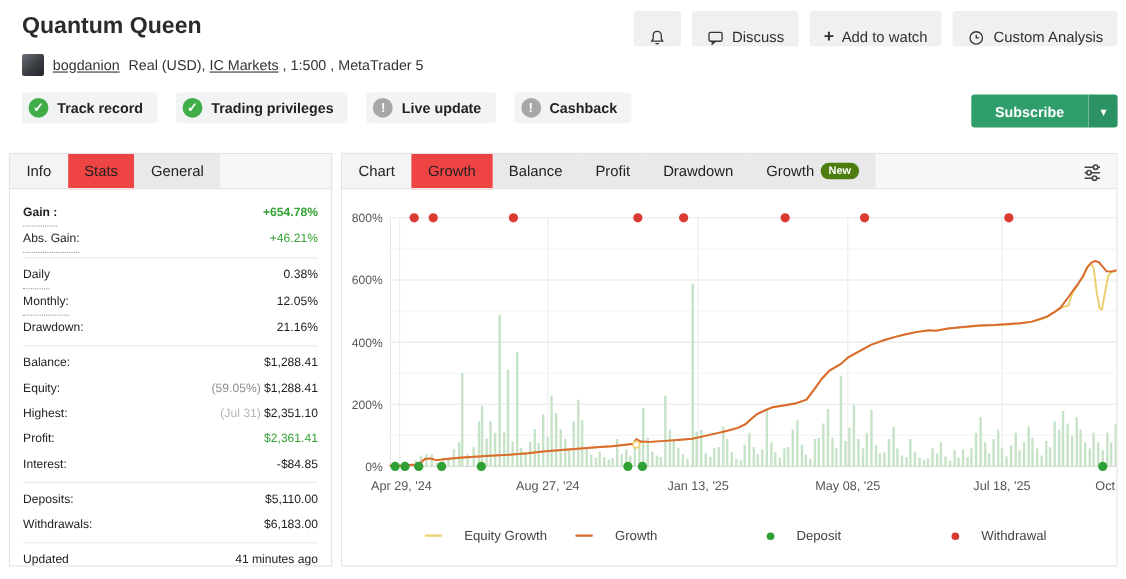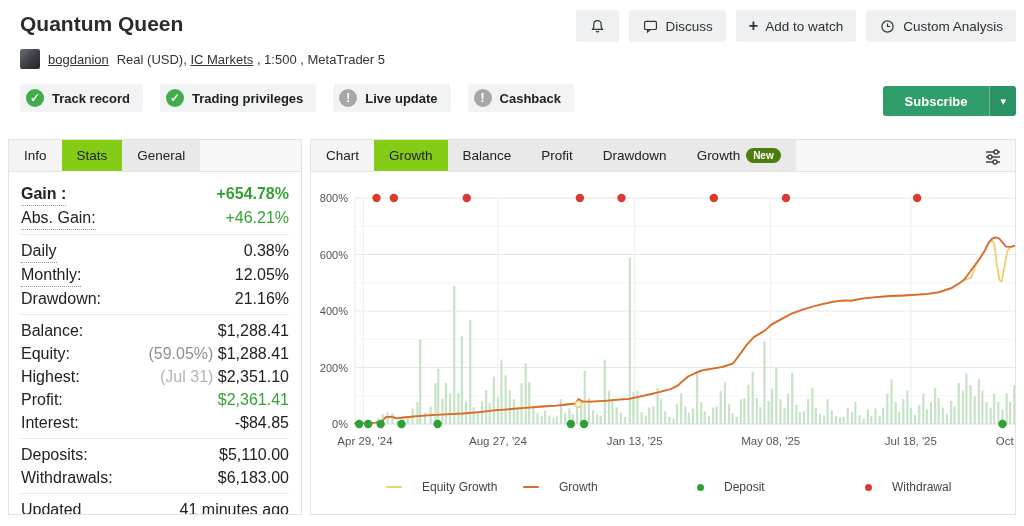--- a/index.html
+++ b/index.html
@@ -3,21 +3,21 @@
 <meta charset="utf-8">
 <style>
   * { box-sizing: border-box; margin: 0; padding: 0; }
   html,body { width:1024px; height:526px; overflow:hidden; background:#fff;
     font-family:"Liberation Sans", sans-serif; color:#2e2e2e; }
 
   
   .page-header { position:relative; padding:12px 8px 0 20px; }
   .title { font-size:21px; font-weight:bold; color:#2b2b2b; }
   .top-buttons { position:absolute; top:10px; right:8px; display:flex; gap:10px; }
-  .tbtn { display:inline-flex; align-items:center; gap:7px; height:31px; padding:16px 13px;
+  .tbtn { display:inline-flex; align-items:flex-start; gap:7px; height:31px; padding:16px 13px;
     background:#eef0f2; border:none; border-radius:3px; font-size:13.5px; color:#2f2f2f;
     font-family:inherit; cursor:pointer; white-space:nowrap; }
   .tbtn svg { display:block; }
   .plus-glyph { font-size:16px; font-weight:bold; line-height:1; }
 
   .user-row { display:flex; align-items:center; gap:8px; margin-top:13px; font-size:13px; }
   .avatar { width:20px; height:20px; border-radius:2px;
     background:linear-gradient(135deg,#6b6f76 0%,#3a3d42 55%,#23252a 100%); }
   .ulink { color:#333; text-decoration:underline; cursor:pointer; }
   .acct { color:#333; }
@@ -40,31 +40,31 @@
   
   .cards { display:flex; gap:8px; padding:0 8px; margin-top:27px; }
   .card { border:1px solid #e3e3e3; background:#fff; height:376px; overflow:hidden; }
   .left-card { width:294px; }
   .chart-card { flex:1; position:relative; }
 
   .tabbar { display:flex; background:#f7f7f7; border-bottom:1px solid #e3e3e3; position:relative; }
   .tab { padding:8px 15px; font-size:13.5px; color:#222; background:#e9e9e9; cursor:pointer;
     white-space:nowrap; display:flex; align-items:center; gap:6px; }
   .tab:first-child:not(.active) { background:#f4f4f4; }
-  .tab.active { background:#84cc16; margin-bottom:-1px; border-bottom:1px solid #fff; }
+  .tab.active { background:#ef4444; margin-bottom:-1px; border-bottom:1px solid #fff; }
   .newpill { background:#4d7c0f; color:#fff; font-size:10px; font-weight:bold;
     padding:2px 7px; border-radius:8px; }
   .chart-settings { position:absolute; right:12px; top:7px; cursor:pointer; }
 
   
   .stats-body { padding:6px 12px 0 12px; }
   .sgroup { padding:4px 0; }
   .sgroup + .sgroup { border-top:1px solid #e8e8e8; }
   .srow { display:flex; justify-content:space-between; align-items:baseline;
-    font-size:16px; line-height:23px; color:#222; }
+    font-size:11px; line-height:23px; color:#222; }
   .slabel.dotted { border-bottom:1px dotted #999; cursor:help; }
   .srow.bold .slabel, .srow.bold .sval { font-weight:bold; }
   .sval { text-align:right; }
   .sval.green { color:#35a035; }
   .spre { color:#8f8f8f; }
   .spre.light { color:#b5b5b5; }
 
   
   #chart-svg { display:block; }
   .ytick { font-size:11px; fill:#555; font-family:"Liberation Sans",sans-serif; }

